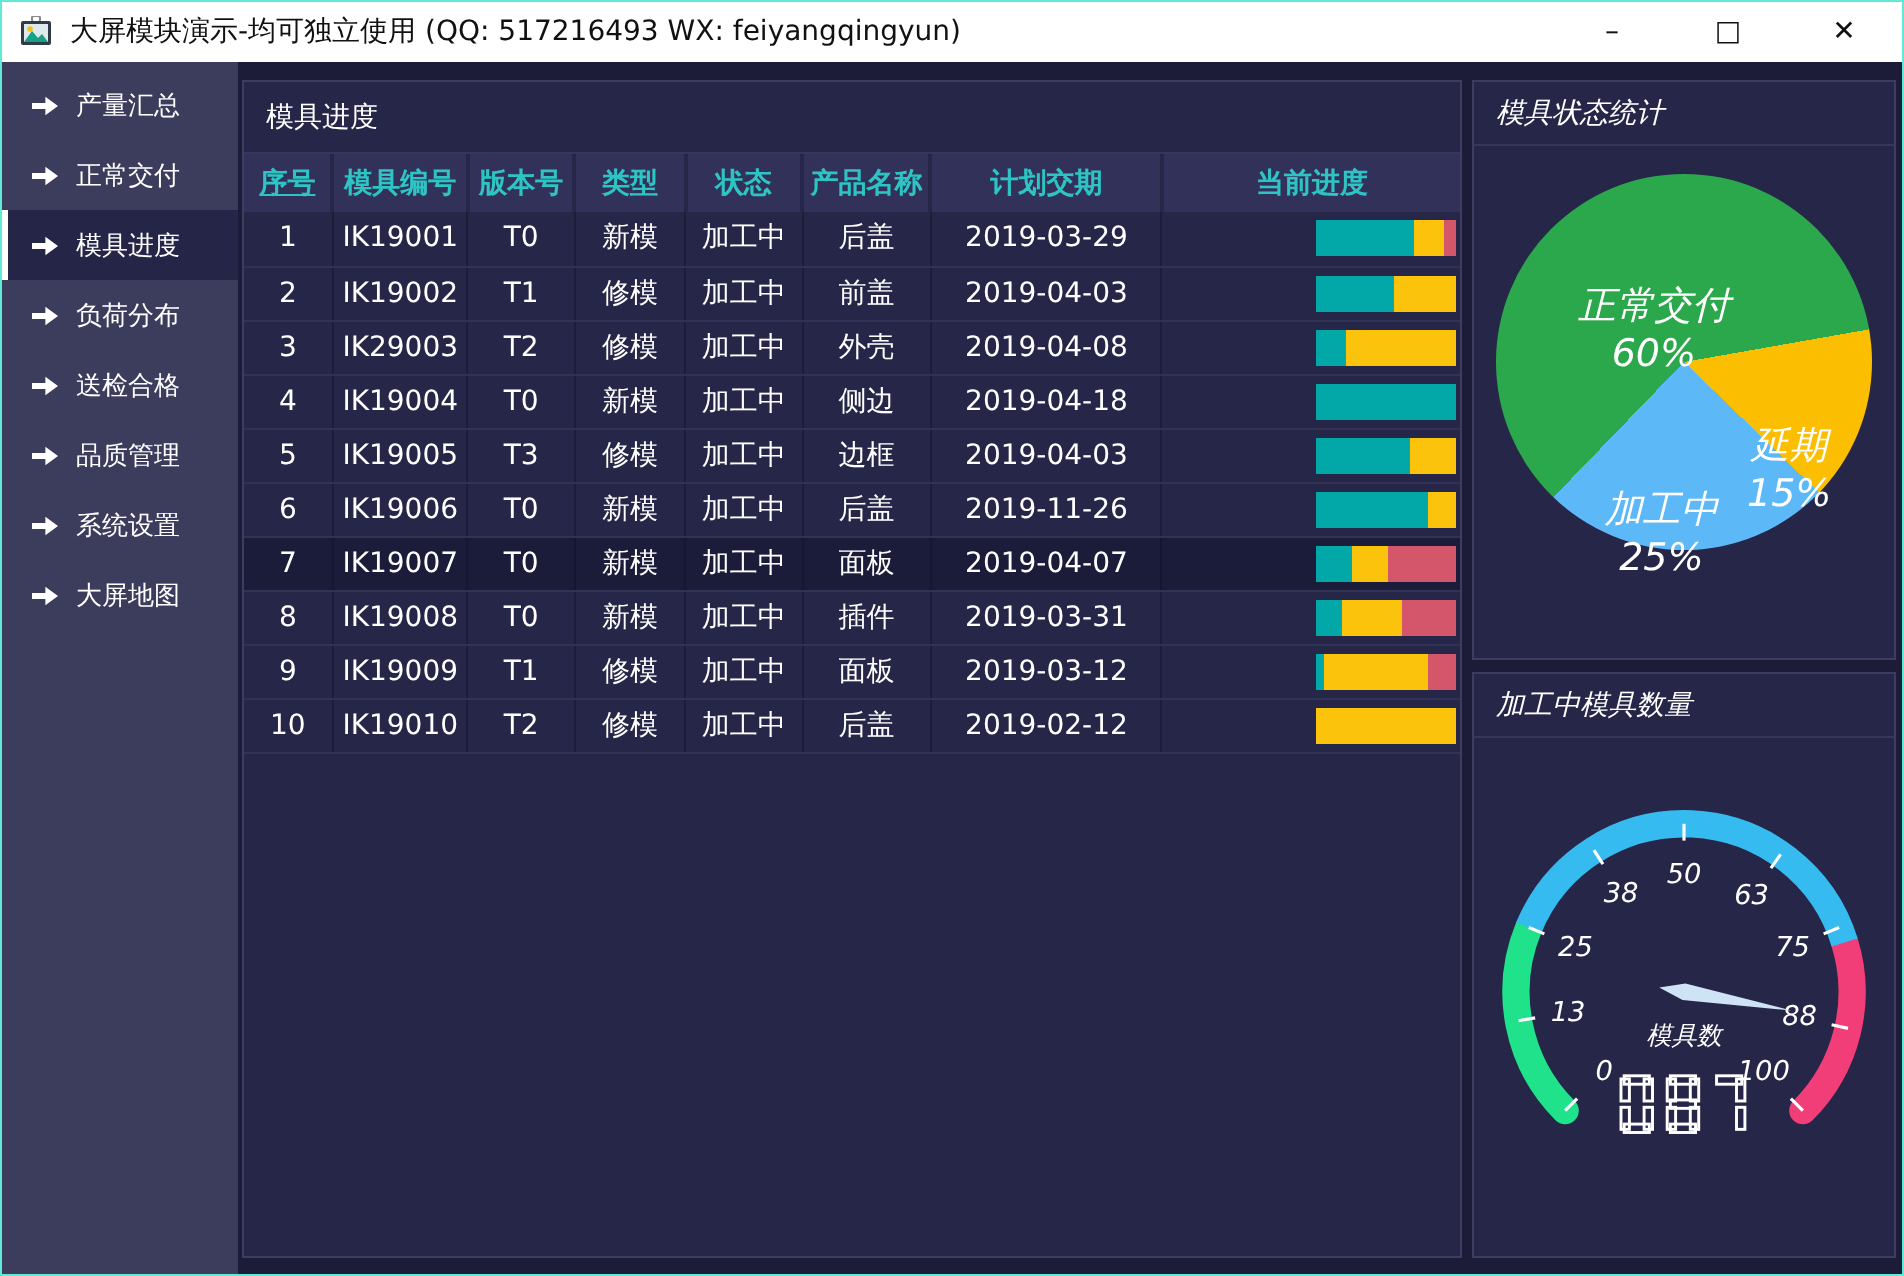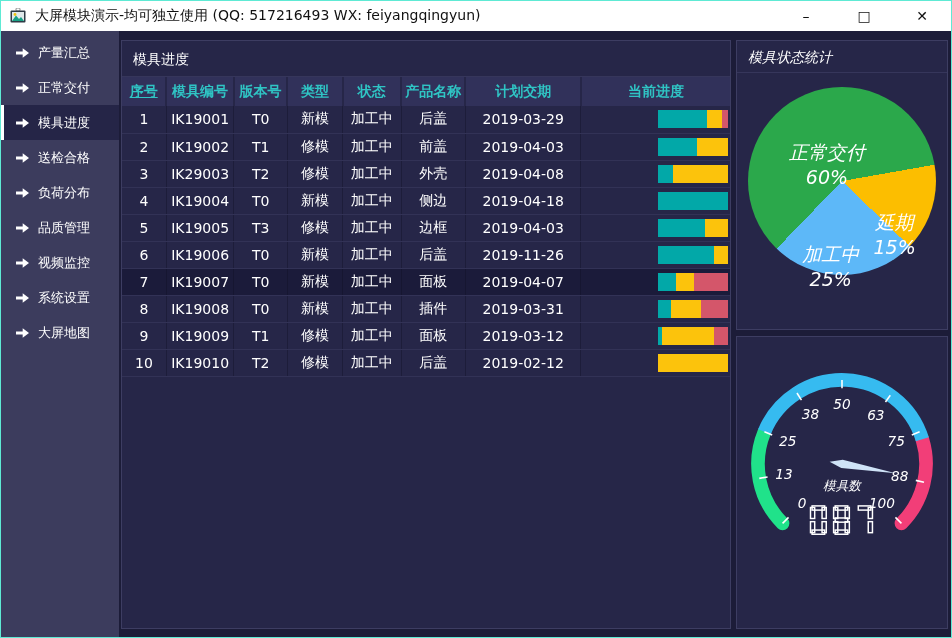--- a/index.html
+++ b/index.html
@@ -100,45 +100,37 @@
             </svg>
           </span>
           <span>模具进度</span>
         </div>
         <div class="side-item">
           <span class="side-arrow">
             <svg width="13" height="10" viewBox="0 0 14 10">
               <path d="M0 3.4h7.2V0L14 5 7.2 10V6.6H0z" fill="#fff"></path>
             </svg>
           </span>
+          <span>负荷分布</span>
+        </div>
+        <div class="side-item">
+          <span class="side-arrow">
+            <svg width="13" height="10" viewBox="0 0 14 10">
+              <path d="M0 3.4h7.2V0L14 5 7.2 10V6.6H0z" fill="#fff"></path>
+            </svg>
+          </span>
           <span>送检合格</span>
         </div>
         <div class="side-item">
           <span class="side-arrow">
             <svg width="13" height="10" viewBox="0 0 14 10">
               <path d="M0 3.4h7.2V0L14 5 7.2 10V6.6H0z" fill="#fff"></path>
             </svg>
           </span>
-          <span>负荷分布</span>
-        </div>
-        <div class="side-item">
-          <span class="side-arrow">
-            <svg width="13" height="10" viewBox="0 0 14 10">
-              <path d="M0 3.4h7.2V0L14 5 7.2 10V6.6H0z" fill="#fff"></path>
-            </svg>
-          </span>
           <span>品质管理</span>
-        </div>
-        <div class="side-item">
-          <span class="side-arrow">
-            <svg width="13" height="10" viewBox="0 0 14 10">
-              <path d="M0 3.4h7.2V0L14 5 7.2 10V6.6H0z" fill="#fff"></path>
-            </svg>
-          </span>
-          <span>视频监控</span>
         </div>
         <div class="side-item">
           <span class="side-arrow">
             <svg width="13" height="10" viewBox="0 0 14 10">
               <path d="M0 3.4h7.2V0L14 5 7.2 10V6.6H0z" fill="#fff"></path>
             </svg>
           </span>
           <span>系统设置</span>
         </div>
         <div class="side-item">
@@ -350,20 +342,21 @@
               <div>15%</div>
             </div>
             <div class="pie-label" style="left:44%; top:76%;">
               <div>加工中</div>
               <div>25%</div>
             </div>
           </div>
         </div>
 
         <div class="panel gauge-panel">
+          <div class="panel-title short">加工中模具数量</div>
           <div class="gauge-wrap">
             <svg class="gauge-svg" width="212" height="212" viewBox="0 0 200 200">
 
               <path d="M 43.4 174.6 A 80 80 0 0 1 26.1 87.4" fill="none" stroke="#20e28a" stroke-width="13" stroke-linecap="round" id="zone-green"></path>
               <path d="M 176.5 94.5 A 80 80 0 0 1 156.6 174.6" fill="none" stroke="#f23e78" stroke-width="13" stroke-linecap="round" id="zone-pink"></path>
               <path d="M 26.1 87.4 A 80 80 0 0 1 176.5 94.5" fill="none" stroke="#36bbf0" stroke-width="13" stroke-linecap="butt" id="zone-blue"></path>
 
               <g stroke="#ffffff" stroke-width="1.5">
                 <line x1="49.1" y1="168.9" x2="43.4" y2="174.6"></line>
                 <line x1="29.1" y1="130.4" x2="21.2" y2="131.8"></line>

